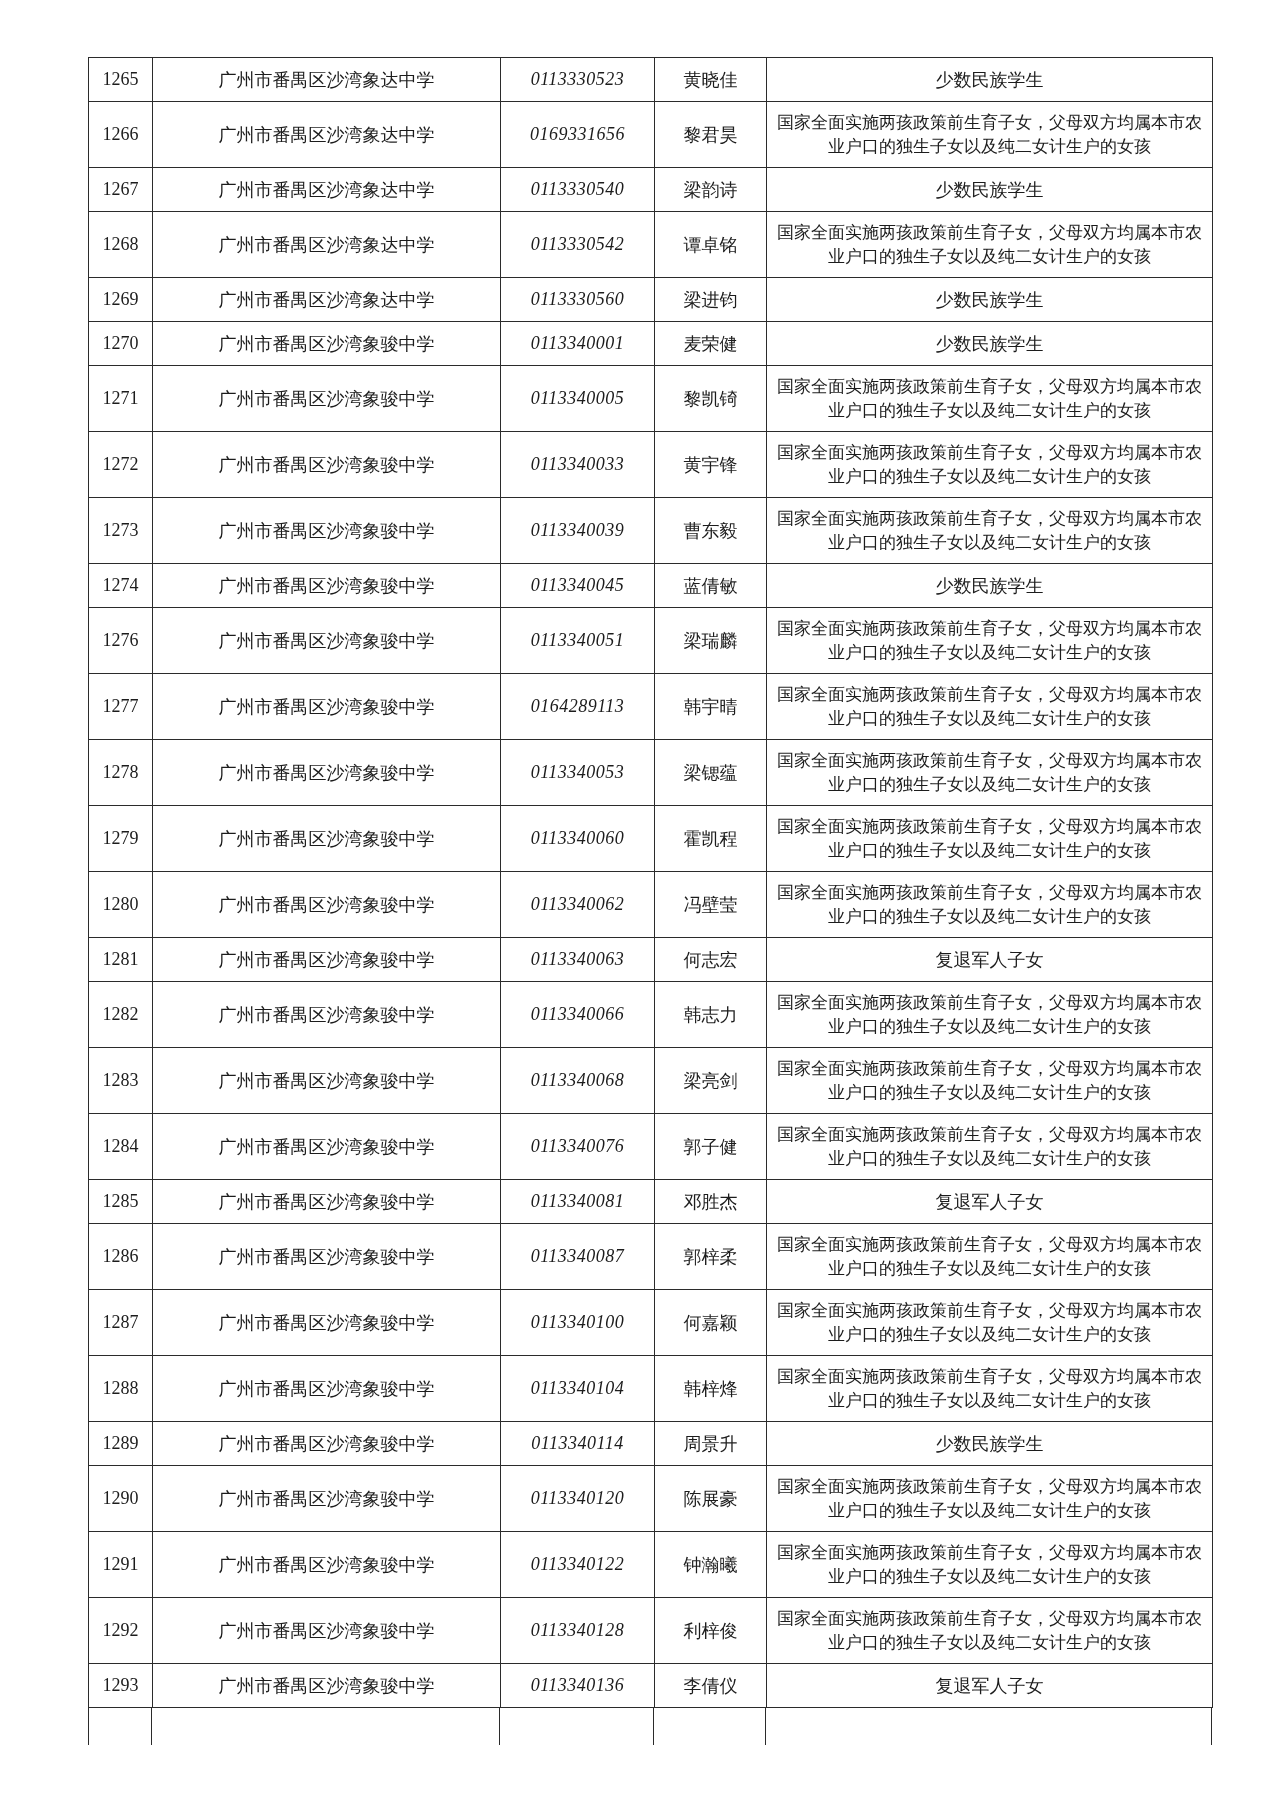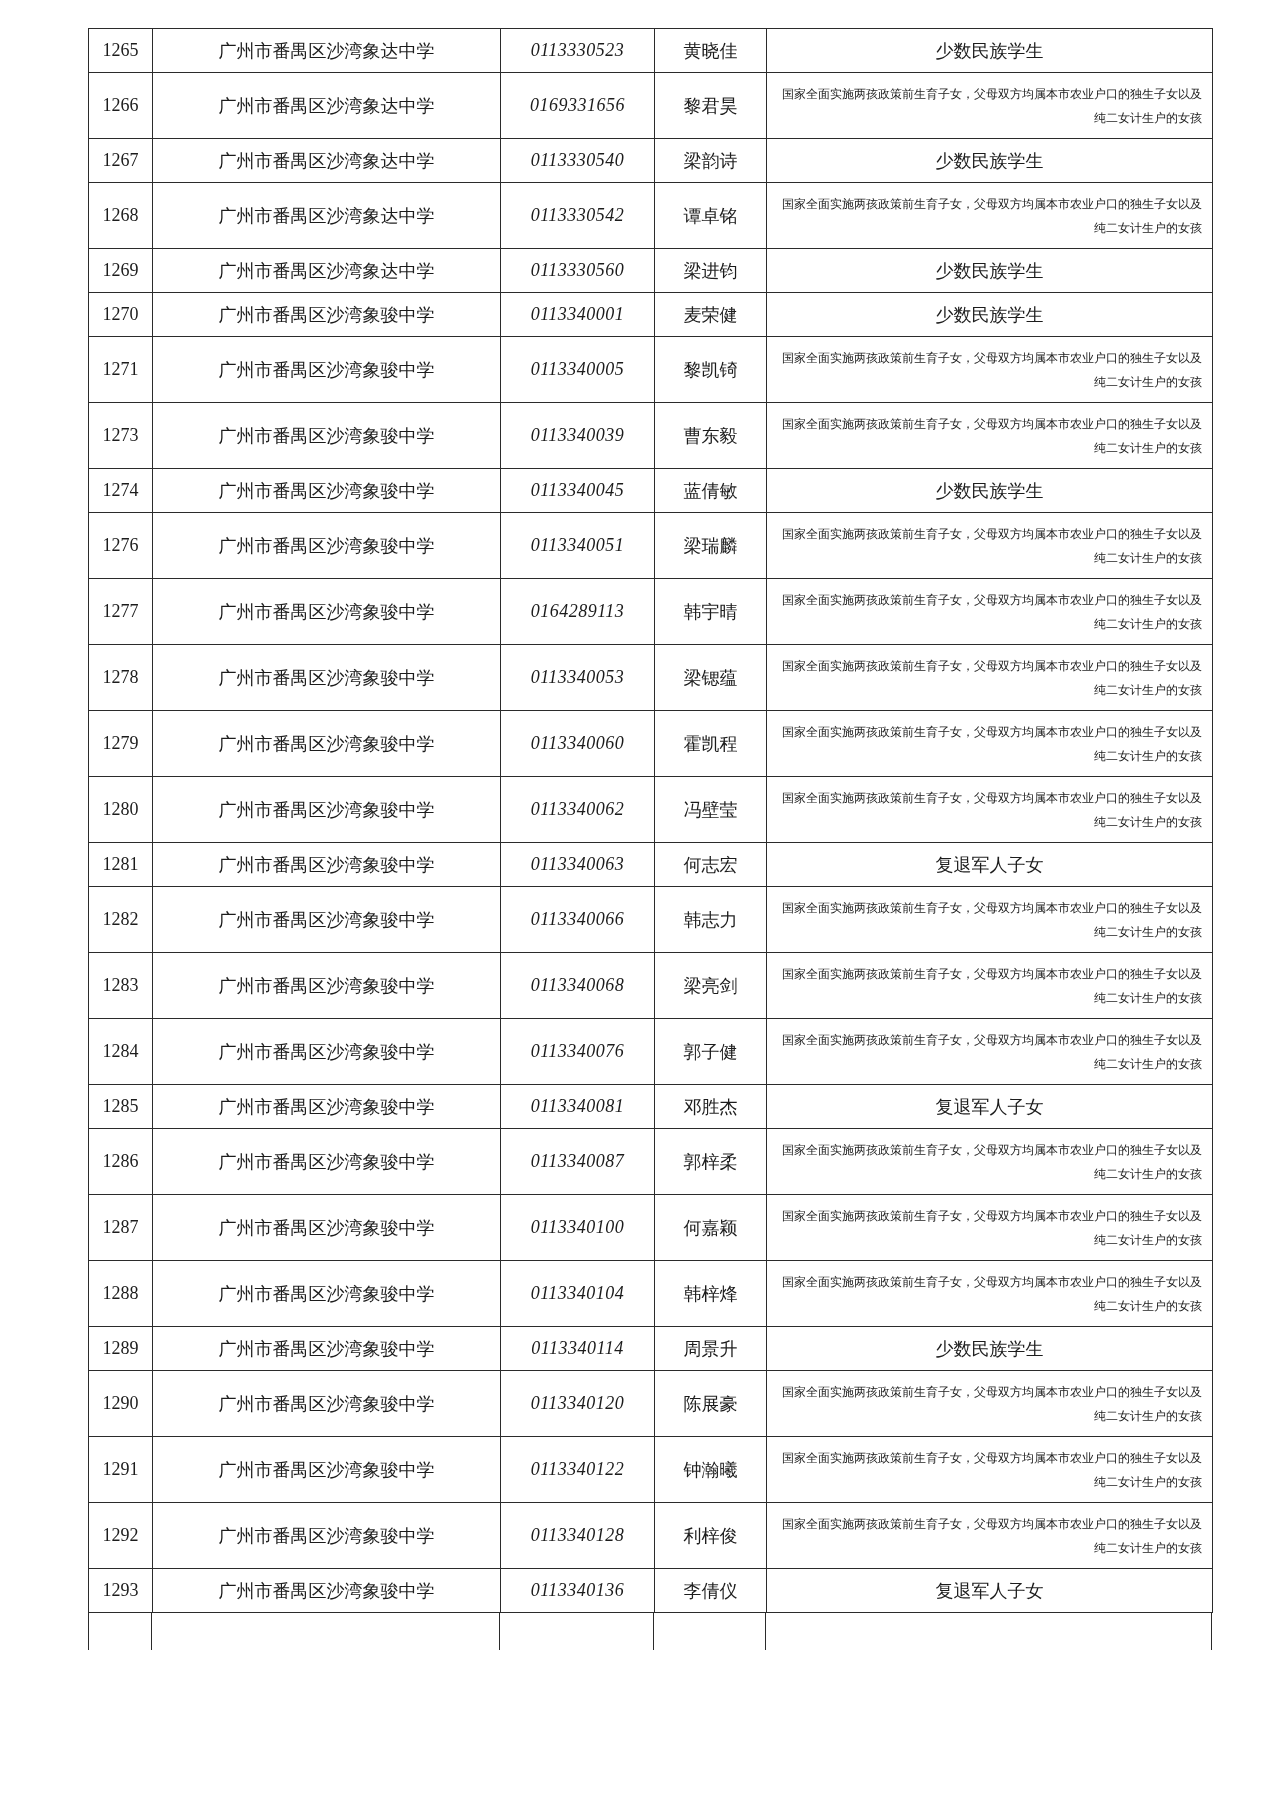--- a/index.html
+++ b/index.html
@@ -15,43 +15,42 @@
   .page {
     position: relative;
     width: 1280px;
     height: 1811px;
     background: #ffffff;
   }
   table.roster {
     border-collapse: collapse;
     table-layout: fixed;
     margin-left: 88px;
-    margin-top: 28px;
+    margin-top: 57px;
     width: 1124px;
   }
   table.roster td {
     border: 1px solid #2b2b2b;
     text-align: center;
     vertical-align: middle;
     font-size: 18px;
     overflow: hidden;
     padding: 2px 4px;
   }
   tr.single { height: 44px; }
   tr.double { height: 66px; }
   td.col-no { }
   td.col-school { }
   td.col-exam { letter-spacing: 0.5px; font-style: italic; }
   td.col-name { }
   td.col-category { }
   td.col-category.long {
-    font-size: 12px;
+    font-size: 17px;
     line-height: 24px;
     padding: 4px 10px;
-    text-align: right;
   }
   .partial-row {
     margin-left: 88px;
     width: 1124px;
     height: 37px;
     display: flex;
   }
   .partial-row .pcell {
     border-right: 1px solid #2b2b2b;
     height: 100%;
@@ -120,20 +119,27 @@
           <td class="col-category">少数民族学生</td>
         </tr>
         <tr class="double">
           <td class="col-no">1271</td>
           <td class="col-school">广州市番禺区沙湾象骏中学</td>
           <td class="col-exam">0113340005</td>
           <td class="col-name">黎凯锜</td>
           <td class="col-category long">国家全面实施两孩政策前生育子女，父母双方均属本市农业户口的独生子女以及纯二女计生户的女孩</td>
         </tr>
         <tr class="double">
+          <td class="col-no">1272</td>
+          <td class="col-school">广州市番禺区沙湾象骏中学</td>
+          <td class="col-exam">0113340033</td>
+          <td class="col-name">黄宇锋</td>
+          <td class="col-category long">国家全面实施两孩政策前生育子女，父母双方均属本市农业户口的独生子女以及纯二女计生户的女孩</td>
+        </tr>
+        <tr class="double">
           <td class="col-no">1273</td>
           <td class="col-school">广州市番禺区沙湾象骏中学</td>
           <td class="col-exam">0113340039</td>
           <td class="col-name">曹东毅</td>
           <td class="col-category long">国家全面实施两孩政策前生育子女，父母双方均属本市农业户口的独生子女以及纯二女计生户的女孩</td>
         </tr>
         <tr class="single">
           <td class="col-no">1274</td>
           <td class="col-school">广州市番禺区沙湾象骏中学</td>
           <td class="col-exam">0113340045</td>

